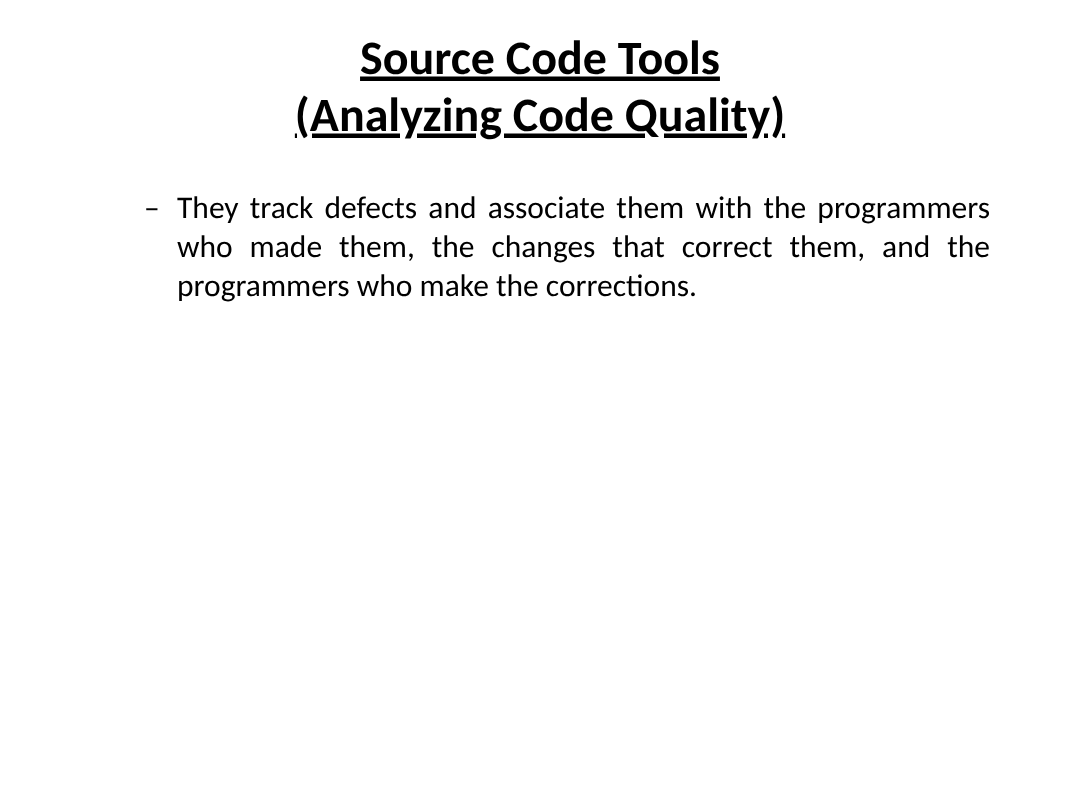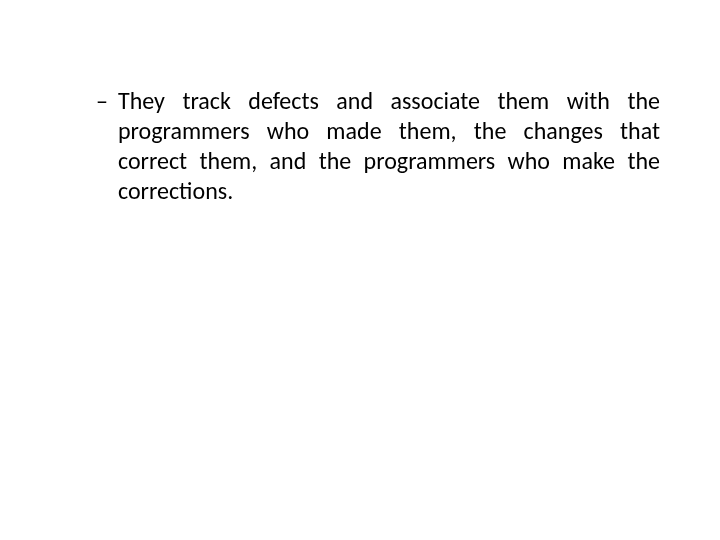--- a/index.html
+++ b/index.html
@@ -17,37 +17,38 @@
     font-size: 32px;
     line-height: 1.2;
     text-decoration: underline;
     margin-bottom: 28px;
   }
   .bullets {
     padding-left: 40px;
   }
   .bullet-item {
     position: relative;
-    font-size: 24px;
+    font-size: 21px;
     line-height: 1.25;
     text-align: justify;
     margin-bottom: 4px;
     padding-left: 18px;
   }
   .bullet-item::before {
     content: "–";
     position: absolute;
     left: -4px;
     top: 0;
   }
 </style>
 </head>
 <body>
 
 <div class="title">
-  <br>
+  <span>Source Code Tools</span><br>
+  <span>(Analyzing Code Quality)</span>
 </div>
 
 <div class="bullets">
   <div class="bullet-item">
     <span>They track defects and associate them with the programmers who made them, the changes that correct them, and the programmers who make the corrections.</span>
   </div>
 </div>
 
 </body></html>

